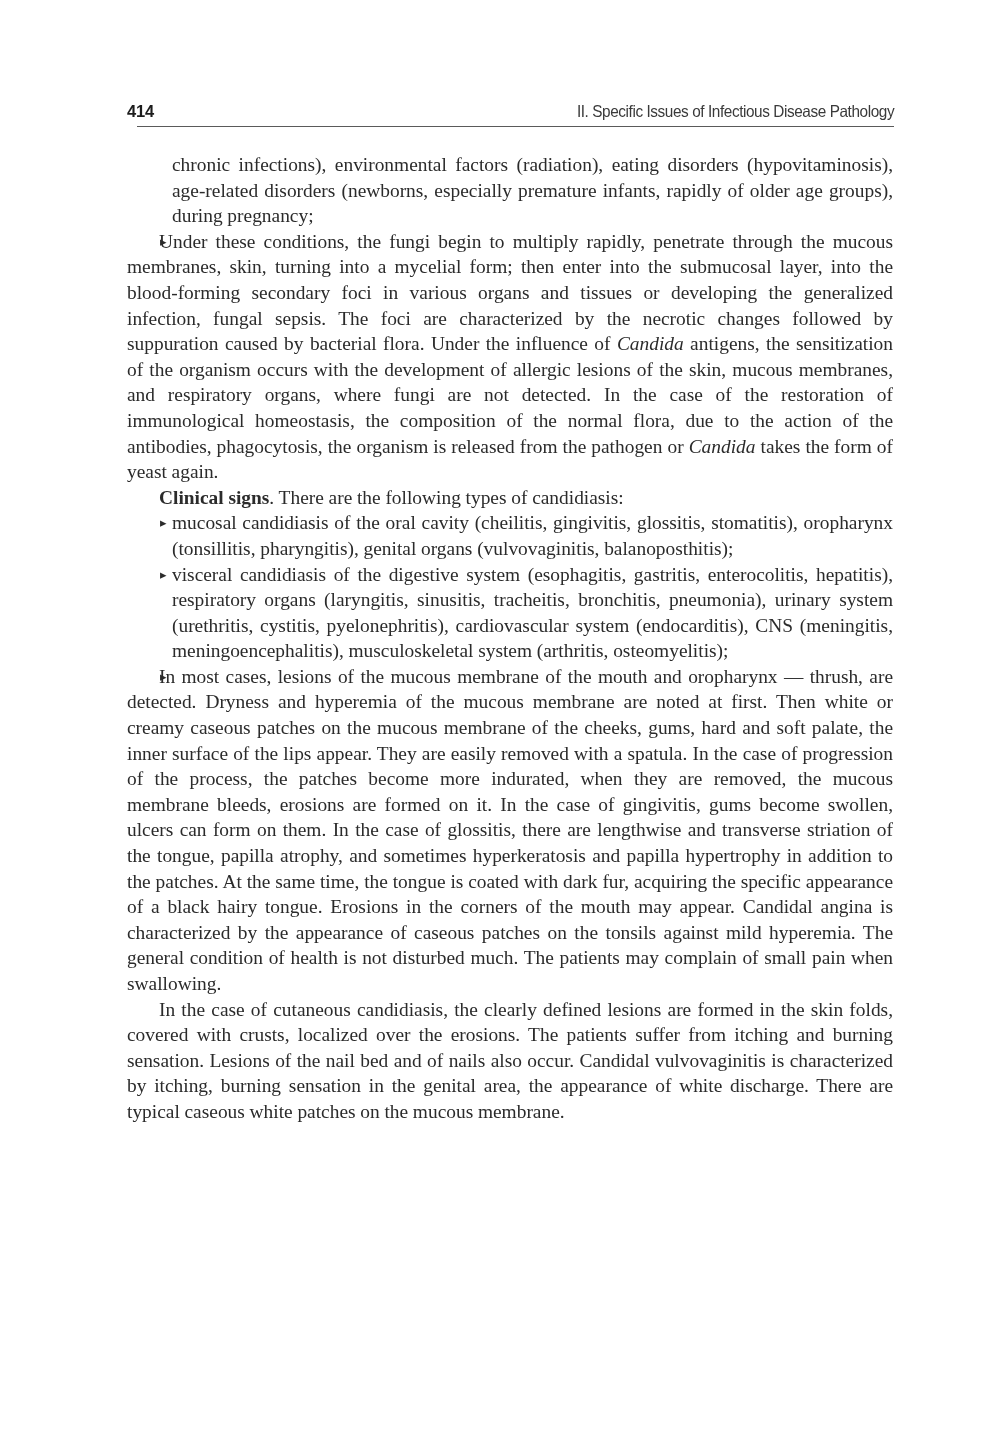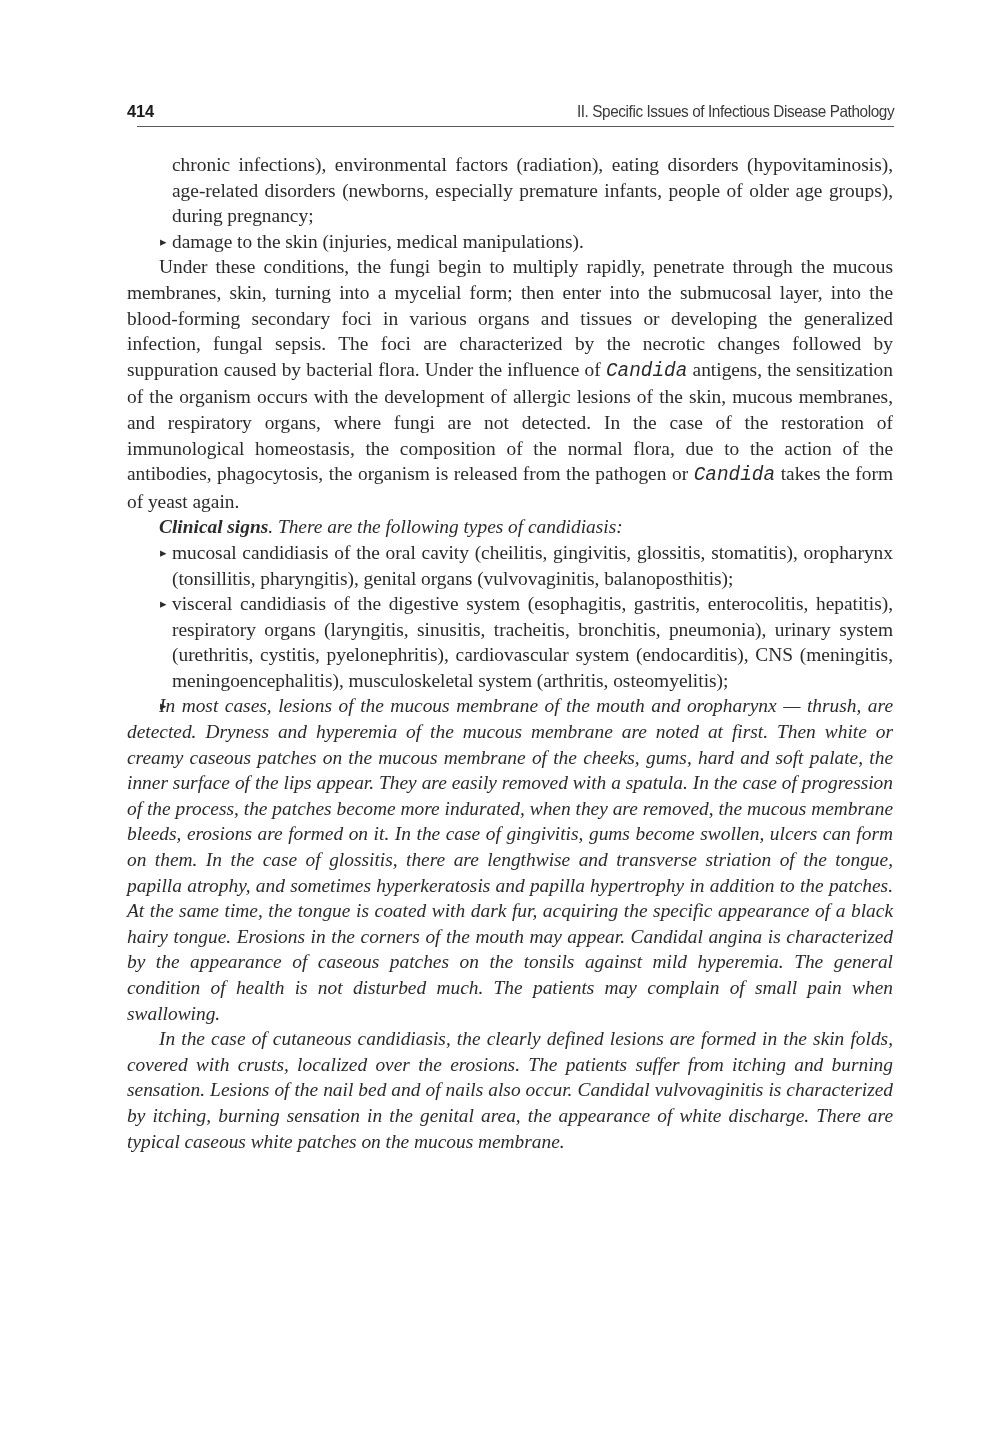--- a/index.html
+++ b/index.html
@@ -81,21 +81,20 @@
     line-height: 25.6px;
     text-align: justify;
     text-justify: inter-word;
     text-indent: 32px;
     -webkit-hyphens: none;
     hyphens: none;
     word-spacing: -0.1px;
   }
   p.para.lastline-left {
     text-align-last: left;
-    font-style: italic;
   }
 
   
   ul.blist {
     margin: 0;
     padding: 0;
     list-style: none;
   }
   ul.blist > li {
     position: relative;
@@ -122,45 +121,43 @@
     padding-left: 45px;
     font-size: 19.4px;
     line-height: 25.6px;
     text-align: justify;
     text-align-last: left;
     word-spacing: -0.1px;
   }
 
   em.sci {
     font-style: italic;
-    font-family: Liberation Mono, monospace;
   }
   strong.runin {
     font-weight: bold;
   }
 </style>
 </head>
 <body>
 
 <div class="page">
 
   <div class="runhead">
     <div class="runhead-number">414</div>
     <div class="runhead-title">II. Specific Issues of Infectious Disease Pathology</div>
     <div class="runhead-rule"></div>
   </div>
 
   <div class="column">
 
-    <div class="contin">chronic infections), environmental factors (radiation), eating disorders (hypovitaminosis), age-related disorders (newborns, especially premature infants, people of older age groups), during pregnancy;</div>
+    <div class="contin">chronic infections), environmental factors (radiation), eating disorders (hypovitaminosis), age-related disorders (newborns, especially premature infants, rapidly of older age groups), during pregnancy;</div>
 
     <ul class="blist">
       <li>
         <span class="marker">▸</span>
-        <span>damage to the skin (injuries, medical manipulations).</span>
       </li>
     </ul>
 
     <p class="para"><span>Under these conditions, the fungi begin to multiply rapidly, penetrate through the mucous membranes, skin, turning into a mycelial form; then enter into the submucosal layer, into the blood-forming secondary foci in various organs and tissues or developing the generalized infection, fungal sepsis. The foci are characterized by the necrotic changes followed by suppuration caused by bacterial flora. Under the influence of </span><em class="sci">Candida</em><span> antigens, the sensitization of the organism occurs with the development of allergic lesions of the skin, mucous membranes, and respiratory organs, where fungi are not detected. In the case of the restoration of immunological homeostasis, the composition of the normal flora, due to the action of the antibodies, phagocytosis, the organism is released from the pathogen or </span><em class="sci">Candida</em><span> takes the form of yeast again.</span></p>
 
     <p class="para lastline-left"><strong class="runin">Clinical signs</strong><span>. There are the following types of candidiasis:</span></p>
 
     <ul class="blist">
       <li>
         <span class="marker">▸</span>

